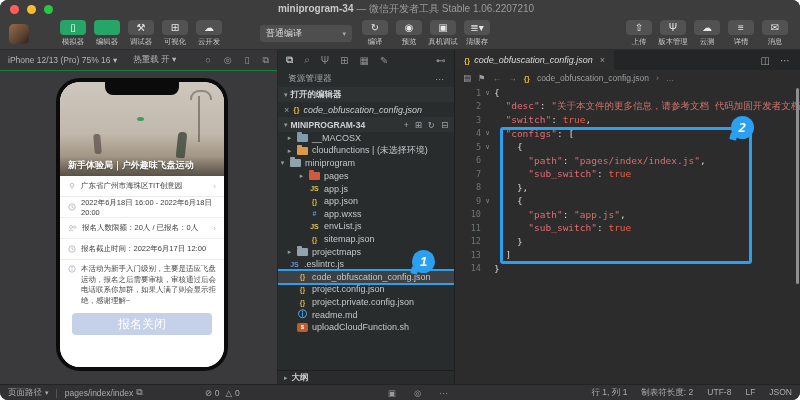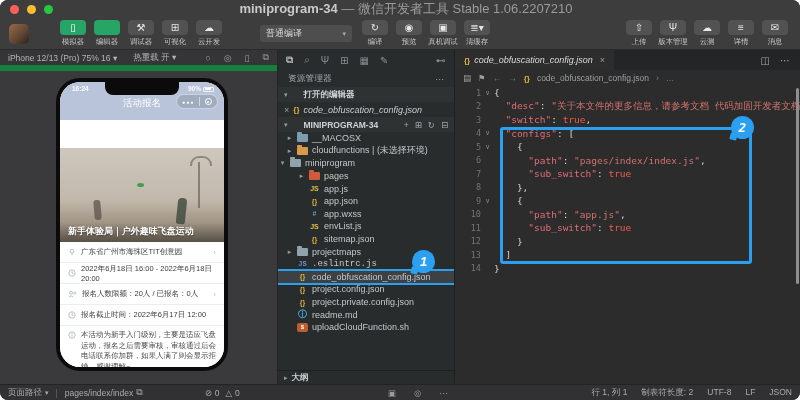--- a/index.html
+++ b/index.html
@@ -4,57 +4,57 @@
 <style>
   * { margin:0; padding:0; box-sizing:border-box; }
   html,body { width:800px; height:400px; background:#fff; font-family:"Liberation Sans","DejaVu Sans",sans-serif; overflow:hidden; }
   .window { position:absolute; inset:0; background:#2e2e2e; border-radius:8px; overflow:hidden; display:flex; flex-direction:column; }
 
   
   .titlebar { height:18px; background:#3d3d3d; display:flex; align-items:center; position:relative; flex:none; }
   .lights { display:flex; gap:8px; margin-left:10px; }
   .light { width:9px; height:9px; border-radius:50%; }
   .l-close{ background:#ff5f57; } .l-min{ background:#febc2e; } .l-max{ background:#28c840; }
-  .wtitle { position:absolute; left:12px; right:0; text-align:center; font-size:13px; color:#9b9b9b; }
+  .wtitle { position:absolute; left:12px; right:0; text-align:center; font-size:10px; color:#9b9b9b; }
   .wtitle b { color:#c9c9c9; font-weight:bold; }
 
   
   .toolbar { height:32px; background:#3d3d3d; border-bottom:1px solid #2a2a2a; display:flex; align-items:center; flex:none; }
   .avatar { width:20px; height:20px; border-radius:5px; margin-left:9px; background:linear-gradient(135deg,#9a6a4a,#5d4433 60%,#2e2119); flex:none; }
   .tbtn { width:34px; display:flex; flex-direction:column; align-items:center; gap:1px; cursor:pointer; flex:none; }
   .chip { width:26px; height:15px; border-radius:4px; background:#525252; color:#e8e8e8; font-size:8px; display:flex; align-items:center; justify-content:center; line-height:1; }
   .chip.green { background:#27a567; color:#fff; }
   .tbtn .lbl { font-size:8px; color:#c7c7c7; white-space:nowrap; transform:scale(.92); }
   .dd { height:17px; background:#4e4e4e; border-radius:3px; color:#d8d8d8; font-size:9px; display:flex; align-items:center; padding:0 6px; cursor:pointer; flex:none; }
   .dd .caret { margin-left:auto; font-size:7px; color:#aaa; }
   .ic { font-size:10px; line-height:1; }
 
   
   .main { flex:1; display:flex; min-height:0; }
 
   
   .sim { width:278px; background:#3a3a3c; border-right:1px solid #252525; display:flex; flex-direction:column; flex:none; }
-  .sim-head { height:21px; background:#353537; border-bottom:6px solid #15803d; display:flex; align-items:center; font-size:8.5px; color:#b5b5b5; padding:0 8px; gap:4px; flex:none; }
+  .sim-head { height:21px; background:#353537; border-bottom:1px solid #15803d; display:flex; align-items:center; font-size:8.5px; color:#b5b5b5; padding:0 8px; gap:4px; flex:none; }
   .sim-head .sep { flex:1; }
   .shic { color:#9a9a9a; font-size:9px; margin-left:9px; cursor:pointer; }
   .phone { width:172px; height:293px; margin:7px 0 0 56px; background:#0b0b0b; border-radius:24px; padding:4px; position:relative; flex:none; }
   .notch { position:absolute; top:4px; left:50%; transform:translateX(-50%); width:74px; height:13px; background:#0b0b0b; border-radius:0 0 8px 8px; z-index:5; }
   .screen { width:100%; height:100%; border-radius:20px; overflow:hidden; background:#fff; display:flex; flex-direction:column; position:relative; }
   .p-top { height:38px; background:#b9c4da; flex:none; position:relative; }
   .p-status { display:flex; justify-content:space-between; padding:3px 10px 0 12px; font-size:6.5px; color:#fbfcfe; font-weight:bold; }
   .batt { display:inline-block; width:11px; height:5px; border:1px solid rgba(255,255,255,.8); border-radius:1px; position:relative; vertical-align:middle; margin-left:2px; }
   .batt::after { content:""; position:absolute; inset:0.5px; right:2px; background:#fff; border-radius:0.5px; }
   .p-nav { position:relative; height:22px; display:flex; align-items:center; justify-content:center; }
   .p-nav .ttl { font-size:9.5px; color:#fff; }
   .capsule { position:absolute; right:6px; top:2px; width:42px; height:15px; border:0.5px solid rgba(255,255,255,.45); background:rgba(0,0,0,.12); border-radius:8px; display:flex; align-items:center; justify-content:space-evenly; color:#fff; }
   .capsule .dots { font-size:5px; letter-spacing:1px; }
   .capsule .bar { width:0.5px; height:9px; background:rgba(255,255,255,.5); }
   .capsule .tgt { width:7px; height:7px; border:1px solid #fff; border-radius:50%; position:relative; }
   .capsule .tgt::after { content:""; position:absolute; inset:1.5px; background:#fff; border-radius:50%; }
-  .hero { height:94px; flex:none; position:relative; background:linear-gradient(180deg,#cdc7be 0%,#c2b9ac 55%,#a79b8a 75%,#8d8272 100%); overflow:hidden;margin-top:28px; }
+  .hero { height:94px; flex:none; position:relative; background:linear-gradient(180deg,#cdc7be 0%,#c2b9ac 55%,#a79b8a 75%,#8d8272 100%); overflow:hidden; }
   .tower { position:absolute; right:24px; top:14px; width:2px; height:46px; background:rgba(82,76,66,.55); }
   .tower::before { content:""; position:absolute; top:-6px; left:-8px; width:18px; height:8px; border:2px solid rgba(82,76,66,.5); border-bottom:none; border-radius:9px 9px 0 0; }
   .person1 { position:absolute; right:38px; bottom:18px; width:9px; height:26px; background:rgba(60,72,60,.8); border-radius:4px 4px 2px 2px; transform:rotate(6deg); }
   .person2 { position:absolute; left:34px; bottom:22px; width:7px; height:20px; background:rgba(95,82,78,.75); border-radius:3px; transform:rotate(-5deg); }
   .frisbee { position:absolute; left:47%; top:37%; width:7px; height:4px; background:#3f9e52; border-radius:50%; }
   .hero-cap { position:absolute; left:0; right:0; bottom:0; padding:3px 8px 4px; font-size:9px; font-weight:bold; color:#fff; background:linear-gradient(180deg,rgba(0,0,0,0) 0%,rgba(0,0,0,.38) 100%); text-shadow:0 1px 2px rgba(0,0,0,.5); }
   .p-rows { flex:1; background:#fff; display:flex; flex-direction:column; font-size:7.5px; color:#3c3c3c; }
   .p-row { display:flex; align-items:center; gap:5px; padding:0 8px; min-height:21px; border-bottom:1px solid #ededed; }
   .p-row.multi { align-items:flex-start; padding-top:4px; padding-bottom:4px; line-height:10.5px; border-bottom:none; color:#4a4a4a; }
   .p-row svg { flex:none; }
@@ -63,21 +63,21 @@
   .p-btn { margin:3px 12px 4px; height:22px; border-radius:4px; background:#c5d1e8; color:#fff; font-size:12px; display:flex; align-items:center; justify-content:center; flex:none; cursor:default; }
 
   
   .explorer { width:177px; background:#292c2d; border-right:1px solid #1f1f1f; display:flex; flex-direction:column; position:relative; font-size:9px; color:#c3c6c8; flex:none; }
   .actbar { height:20px; display:flex; align-items:center; padding:0 8px; gap:11px; color:#8b8f91; flex:none; }
   .actbar .a-ic { font-size:10px; cursor:pointer; }
   .actbar .a-ic.on { color:#e6e6e6; }
   .actbar .push { margin-left:auto; }
   .exp-title { height:17px; display:flex; align-items:center; padding:0 10px; font-size:8.5px; color:#a9acae; letter-spacing:.3px; flex:none; }
   .exp-title .more { margin-left:auto; cursor:pointer; }
-  .sect { height:15px; display:flex; align-items:center; gap:16px; padding:0 6px; font-size:8.5px; font-weight:bold; color:#cfd2d4; background:#2f3233; cursor:pointer; flex:none; }
+  .sect { height:15px; display:flex; align-items:center; gap:3px; padding:0 6px; font-size:8.5px; font-weight:bold; color:#cfd2d4; background:#2f3233; cursor:pointer; flex:none; }
   .sect .arr { font-size:7px; color:#9a9a9a; }
   .sect .hic { margin-left:auto; display:flex; gap:6px; font-weight:normal; color:#a5a8aa; }
   .open-item { height:15px; display:flex; align-items:center; gap:4px; padding:0 6px; font-style:italic; color:#c9ccce; cursor:pointer; flex:none; }
   .open-item .x { color:#9a9a9a; font-style:normal; }
   .braces { color:#dfb43c; font-weight:bold; font-size:8px; font-style:normal; }
   #tree { flex:1; overflow:hidden; }
   .trow { height:12.6px; display:flex; align-items:center; gap:4px; padding-right:4px; cursor:pointer; white-space:nowrap; }
   .trow .arr { width:7px; font-size:7px; color:#9a9a9a; text-align:center; flex:none; }
   .trow.sel { background:#3d4144; outline:2px solid #2b9ff0; outline-offset:0px; }
   .fold { width:11px; height:8px; border-radius:1px; position:relative; display:inline-block; flex:none; }
@@ -244,34 +244,20 @@
         <span><span>热重载 开</span> ▾</span>
         <span class="sep"></span>
         <span class="shic">○</span>
         <span class="shic">◎</span>
         <span class="shic">▯</span>
         <span class="shic">⧉</span>
       </div>
       <div class="phone">
         <div class="notch"></div>
         <div class="screen">
-          <div class="p-top">
-            <div class="p-status">
-              <span>16:24</span>
-              <span><span>90%</span><span class="batt"></span></span>
-            </div>
-            <div class="p-nav">
-              <span class="ttl">活动报名</span>
-              <span class="capsule">
-                <span class="dots">●●●</span>
-                <span class="bar"></span>
-                <span class="tgt"></span>
-              </span>
-            </div>
-          </div>
           <div class="hero">
             <div class="tower"></div>
             <div class="person1"></div>
             <div class="person2"></div>
             <div class="frisbee"></div>
             <div class="hero-cap">新手体验局｜户外趣味飞盘运动</div>
           </div>
           <div class="p-rows">
             <div class="p-row">
               <svg width="8" height="8" viewBox="0 0 10 10">
@@ -395,21 +381,21 @@
           <div class="trow" style="padding-left: 20px;">
             <span class="arr"></span>
             <span class="fic json">{}</span>
             <span class="tlabel">sitemap.json</span>
           </div>
           <div class="trow" style="padding-left: 8px;">
             <span class="arr">▸</span>
             <span class="fold c-slate"></span>
             <span class="tlabel">projectmaps</span>
           </div>
-          <div class="trow" style="padding-left: 8px; font-family: Liberation Mono, monospace;">
+          <div class="trow" style="padding-left: 0;">
             <span class="arr"></span>
             <span class="fic jsb">JS</span>
             <span class="tlabel">.eslintrc.js</span>
           </div>
           <div class="trow sel" style="padding-left: 8px;">
             <span class="arr"></span>
             <span class="fic json">{}</span>
             <span class="tlabel">code_obfuscation_config.json</span>
           </div>
           <div class="trow" style="padding-left: 8px;">

